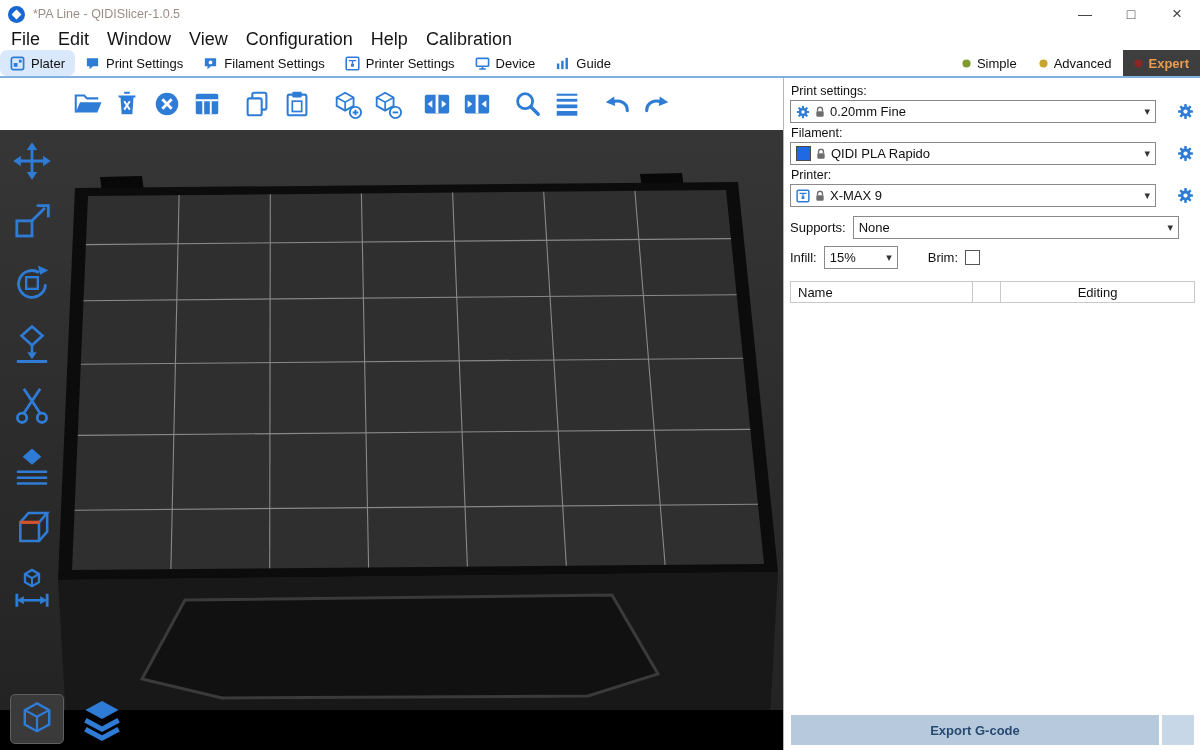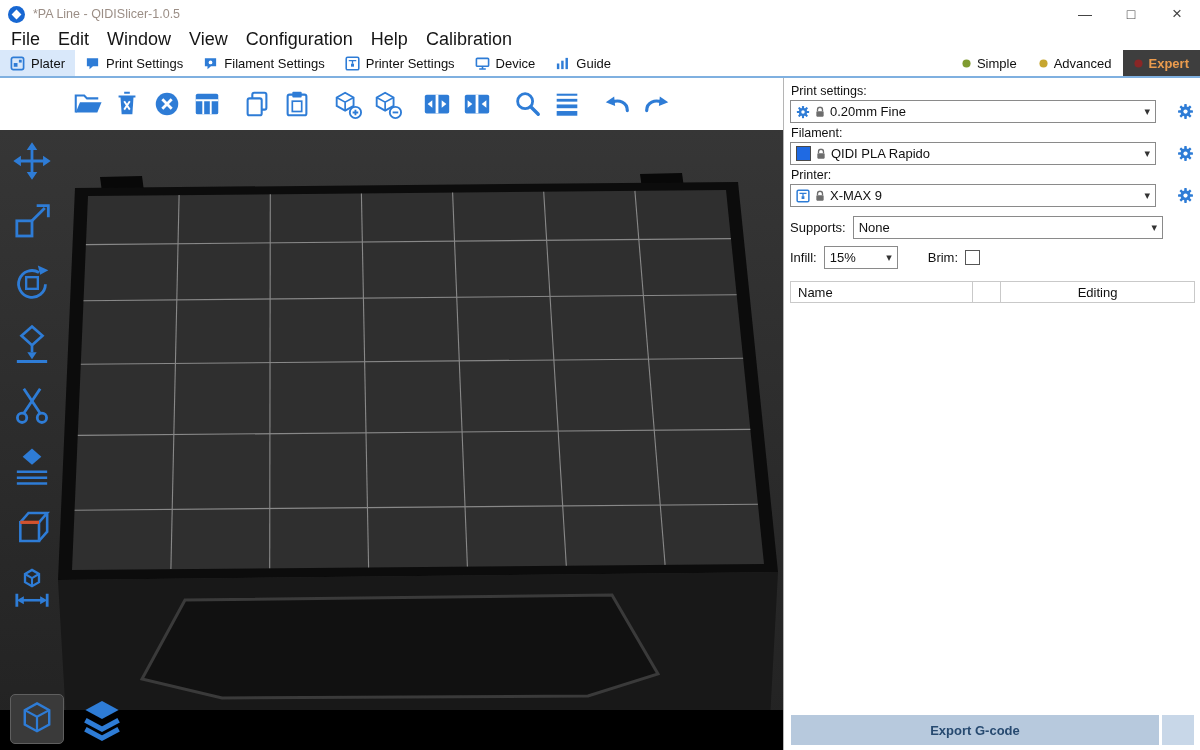--- a/index.html
+++ b/index.html
@@ -18,21 +18,21 @@
 
   
   .menubar { height:22px; display:flex; align-items:center; padding-left:2px; background:#fff; }
   .menu-item { padding:0 9px; font-size:18px; color:#151515; height:100%; display:flex; align-items:center; }
 
   
   .tabbar { height:28px; display:flex; align-items:stretch; background:#fff;
             border-bottom:2px solid #7fb0e0; }
   .tab { display:flex; align-items:center; gap:6px; padding:0 10px; font-size:13px; color:#101010; }
   .tab svg { width:15px; height:15px; color:#2e7cd6; }
-  .tab.active { background:#d9e8fa; }
+  .tab.active { background:#d9e8fa;border-radius:7px; }
   .modes { margin-left:auto; display:flex; align-items:stretch; }
   .mode { display:flex; align-items:center; gap:6px; padding:0 11px; font-size:13px; color:#101010; }
   .mode svg { width:9px; height:9px; }
   .mode.active { background:#3e3e3e; color:#eb9b4d; font-weight:bold; }
 
   
   .main { display:flex; height:672px; }
 
   
   .viewport { width:783px; position:relative; display:flex; flex-direction:column; background:#2b2b2b; }
@@ -64,21 +64,21 @@
            align-items:center; padding:0 5px; gap:5px; font-size:13px; color:#101010; }
   .combo .chev { margin-left:auto; color:#333; font-size:11px; }
   .gear-btn { width:20px; height:20px; color:#2e7cd6; display:flex; align-items:center; justify-content:center; }
   .gear-btn svg { width:17px; height:17px; }
   .combo .lead-gear { width:14px; height:14px; color:#2e7cd6; }
   .lock { width:10px; height:12px; color:#6d6d6d; }
   .swatch { width:15px; height:15px; border:1px solid #4a4a4a; flex:0 0 auto; }
   .lead-printer { width:14px; height:14px; color:#2e7cd6; }
 
   .inline-row { display:flex; align-items:center; margin-top:9px; font-size:13px; color:#101010; }
-  .supports-combo { flex:1; margin-left:7px; margin-right:32px; }
+  .supports-combo { flex:1; margin-left:7px; margin-right:16px; }
   .infill-combo { width:74px; margin-left:7px; flex:none;text-align:right; }
   .brim-label { margin-left:30px; }
   .checkbox { width:15px; height:15px; border:1px solid #565656; background:#fff; margin-left:7px; }
 
   .object-list { margin-top:12px; flex:1; display:flex; flex-direction:column; }
   .ol-header { display:flex; font-size:13px; color:#101010; }
   .ol-cell { border:1px solid #c9c9c9; height:22px; display:flex; align-items:center; padding:0 7px; margin-left:-1px; }
   .ol-cell:first-child { margin-left:0; }
   .ol-name { width:183px; }
   .ol-mid  { width:29px; }

